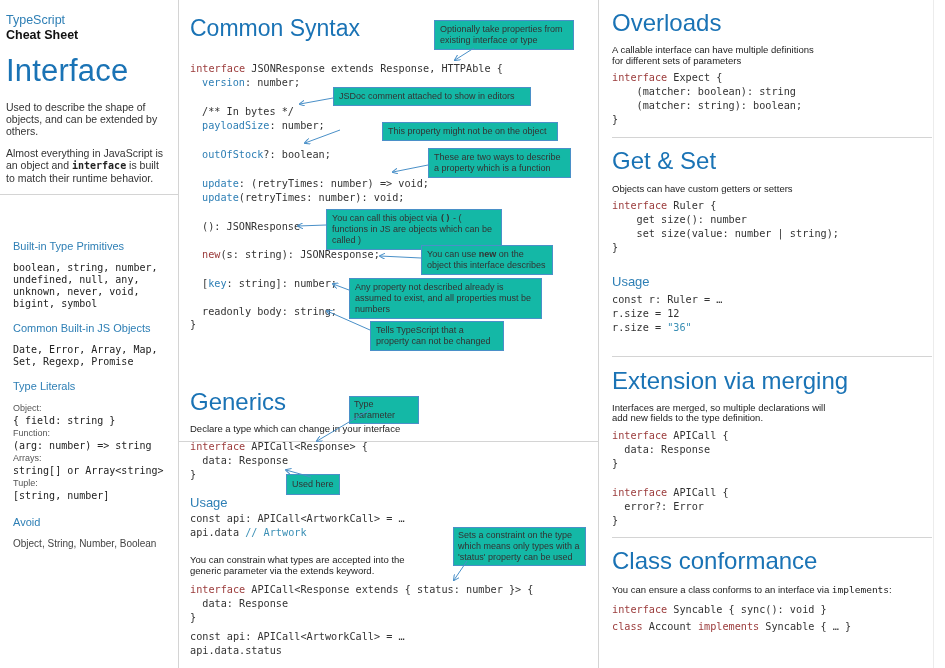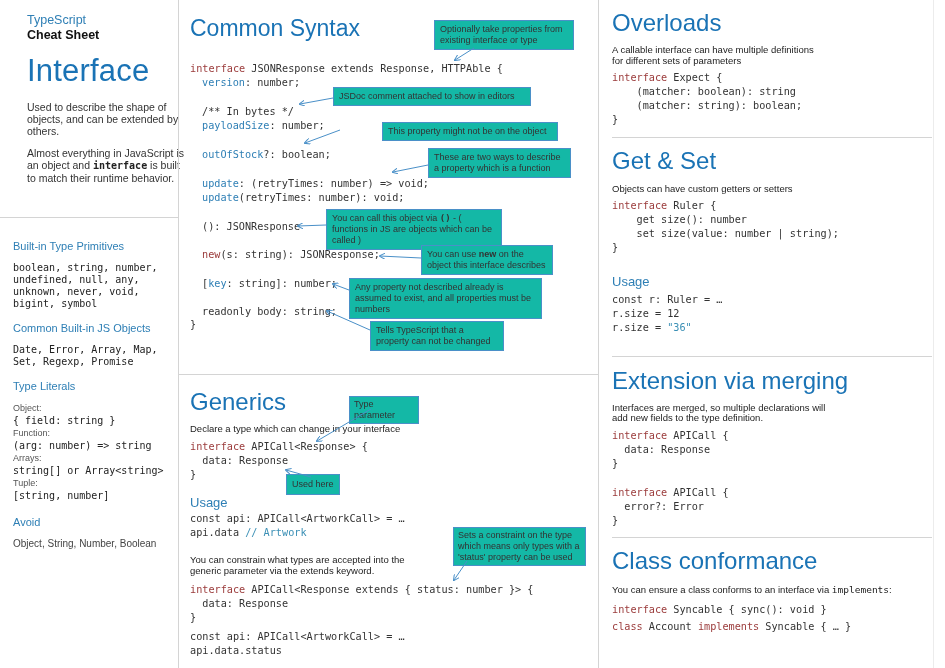--- a/index.html
+++ b/index.html
@@ -6,40 +6,40 @@
   html, body { width: 945px; height: 668px; overflow: hidden; background: #ffffff; }
   body { font-family: "Liberation Sans", sans-serif; color: #222; position: relative; }
   .mono { font-family: "DejaVu Sans Mono", "Liberation Mono", monospace; }
   .kw { color: #9b3b3b; }
   .prop { color: #2e7fb5; margin-top: 31px; }
   .str { color: #3a8fb5; }
   .cmt { color: #3a8fb5; }
 
   
   .col-left { position: absolute; left: 0; top: 0; width: 178px; height: 668px; }
-  .left-top { position: absolute; left: 0; top: 0; width: 178px; height: 218px; border-bottom: 1px solid #d4d4d4; padding: 13px 0 0 27px; }
+  .left-top { position: absolute; left: 0; top: 0; width: 178px; height: 195px; border-bottom: 1px solid #d4d4d4; padding: 13px 0 0 6px; }
   .brand-1 { font-size: 12.5px; color: #2e7fb5; line-height: 15px; }
   .brand-2 { font-size: 12.5px; color: #111; line-height: 15px; font-weight: bold; }
   .big-title { font-size: 31px; color: #1a73b5; margin-top: 8px; line-height: 40px; letter-spacing: 0.2px; }
   .kp-title { font-size: 14px; font-weight: bold; color: #111; margin-top: 13px; }
   .kp-p { font-size: 10.5px; color: #333; line-height: 12px; margin-top: 10px; width: 160px; }
   .kp-p code { font-family: "DejaVu Sans Mono", monospace; font-weight: bold; font-size: 10px; color: #222; }
 
   .left-bottom { position: absolute; left: 0; top: 218px; width: 178px; padding: 22px 0 0 13px; }
   .lb-head { font-size: 11px; color: #2e7fb5; margin-bottom: 10px; }
   .lb-mono { font-family: "DejaVu Sans Mono", monospace; font-size: 10px; line-height: 12px; color: #222; margin-bottom: 12px; }
   .lb-label { font-size: 9px; color: #555; line-height: 12px; }
   .lb-code { font-family: "DejaVu Sans Mono", monospace; font-size: 10px; color: #222; line-height: 13px; }
   .lb-plain { font-size: 10px; color: #444; }
 
   .vline { position: absolute; top: 0; height: 668px; width: 1px; background: #d4d4d4; }
 
   
   .col-mid { position: absolute; left: 179px; top: 0; width: 419px; height: 668px; }
-  .sec-syntax { position: absolute; left: 0; top: 0; width: 419px; height: 375px; border-bottom: 1px solid #d4d4d4; }
+  .sec-syntax { position: absolute; left: 0; top: 0; width: 419px; height: 442px; border-bottom: 1px solid #d4d4d4; }
   .h1 { font-size: 23px; color: #1a73b5; position: absolute; line-height: 28px; }
   .h2 { font-size: 24px; color: #1a73b5; position: absolute; line-height: 22px; }
   .code-line { position: absolute; font-family: "DejaVu Sans Mono", monospace; font-size: 10.2px; white-space: pre; color: #333; line-height: 13px; }
   .note { position: absolute; border: 1.3px solid #4a90c8; background: #14b8a6; font-size: 9px; color: #333; line-height: 11px; padding: 3px 5px; }
   .note b { font-weight: bold; }
   .note code { font-family: "DejaVu Sans Mono", monospace; font-size: 9px; font-weight: bold; }
   .para { position: absolute; font-size: 9.5px; color: #222; line-height: 11px; }
   .sub { position: absolute; font-size: 13px; color: #2e7fb5; }
   svg.arrows { position: absolute; left: 0; top: 0; width: 945px; height: 668px; pointer-events: none; }
 

